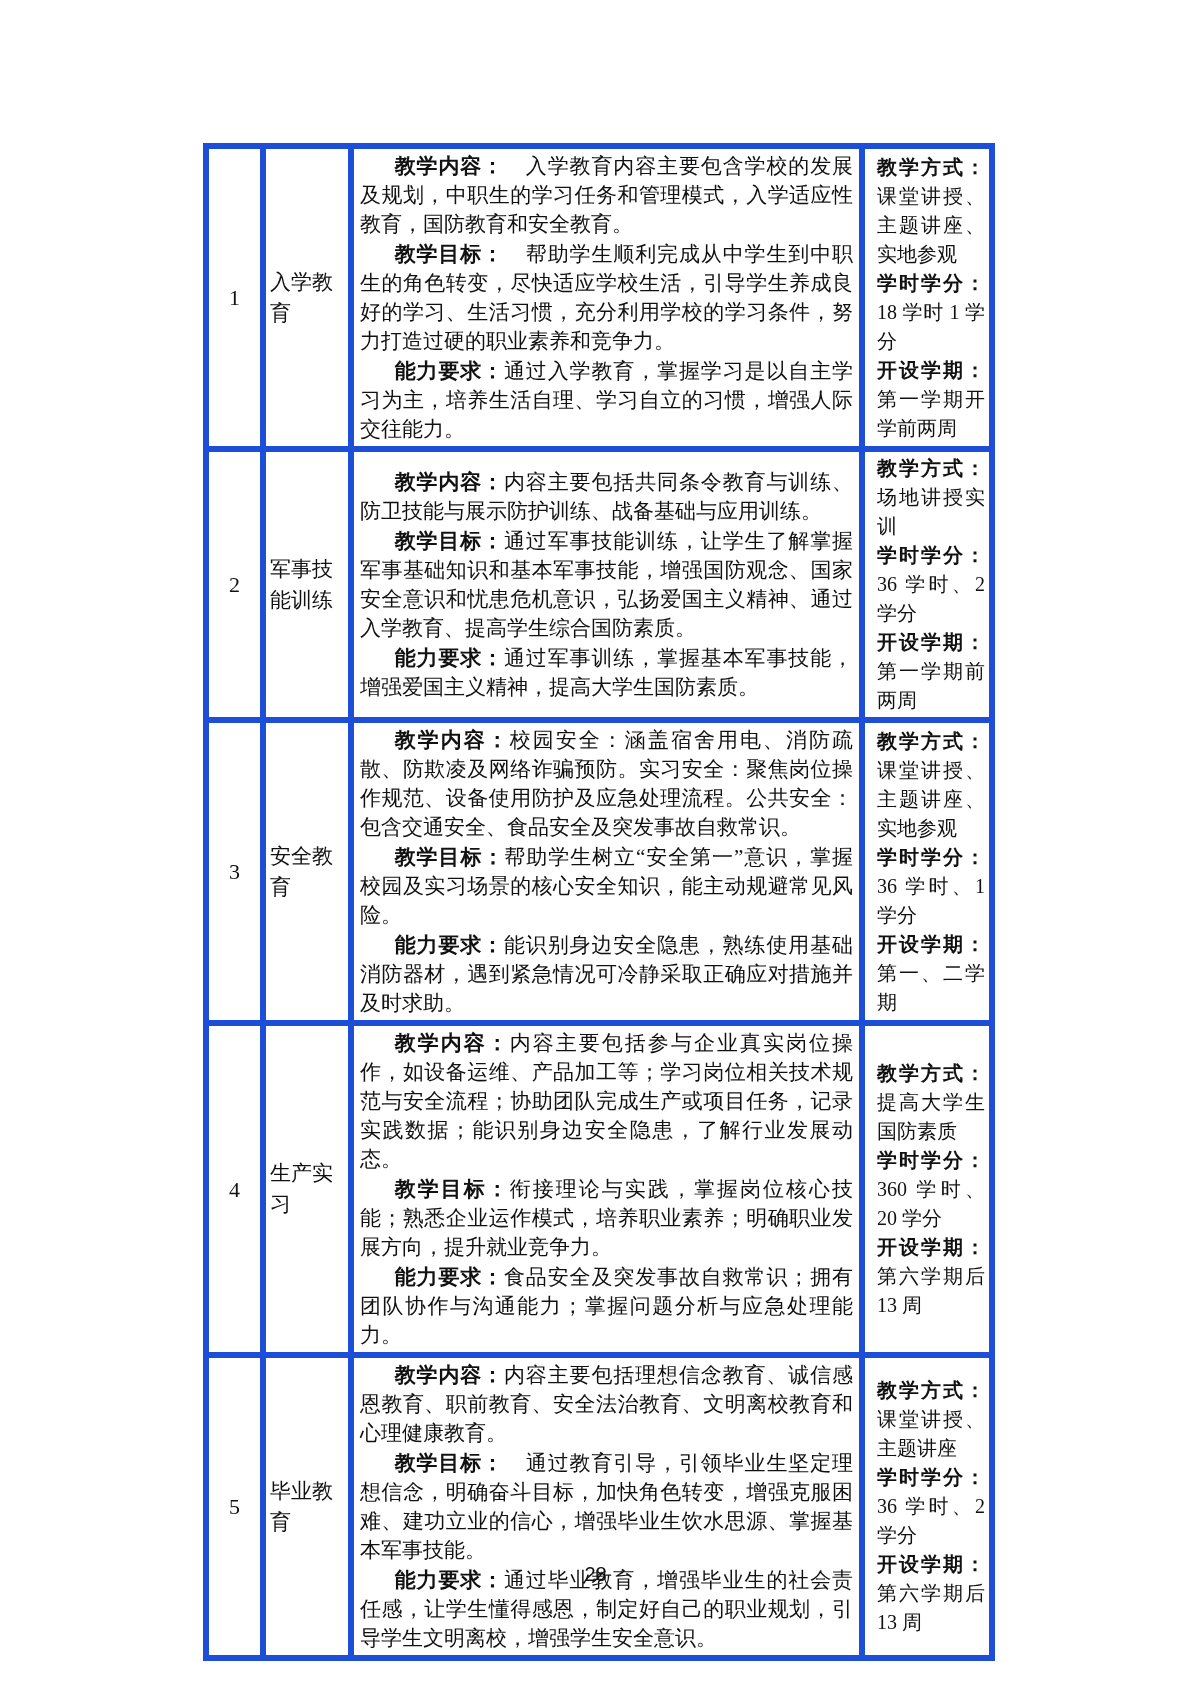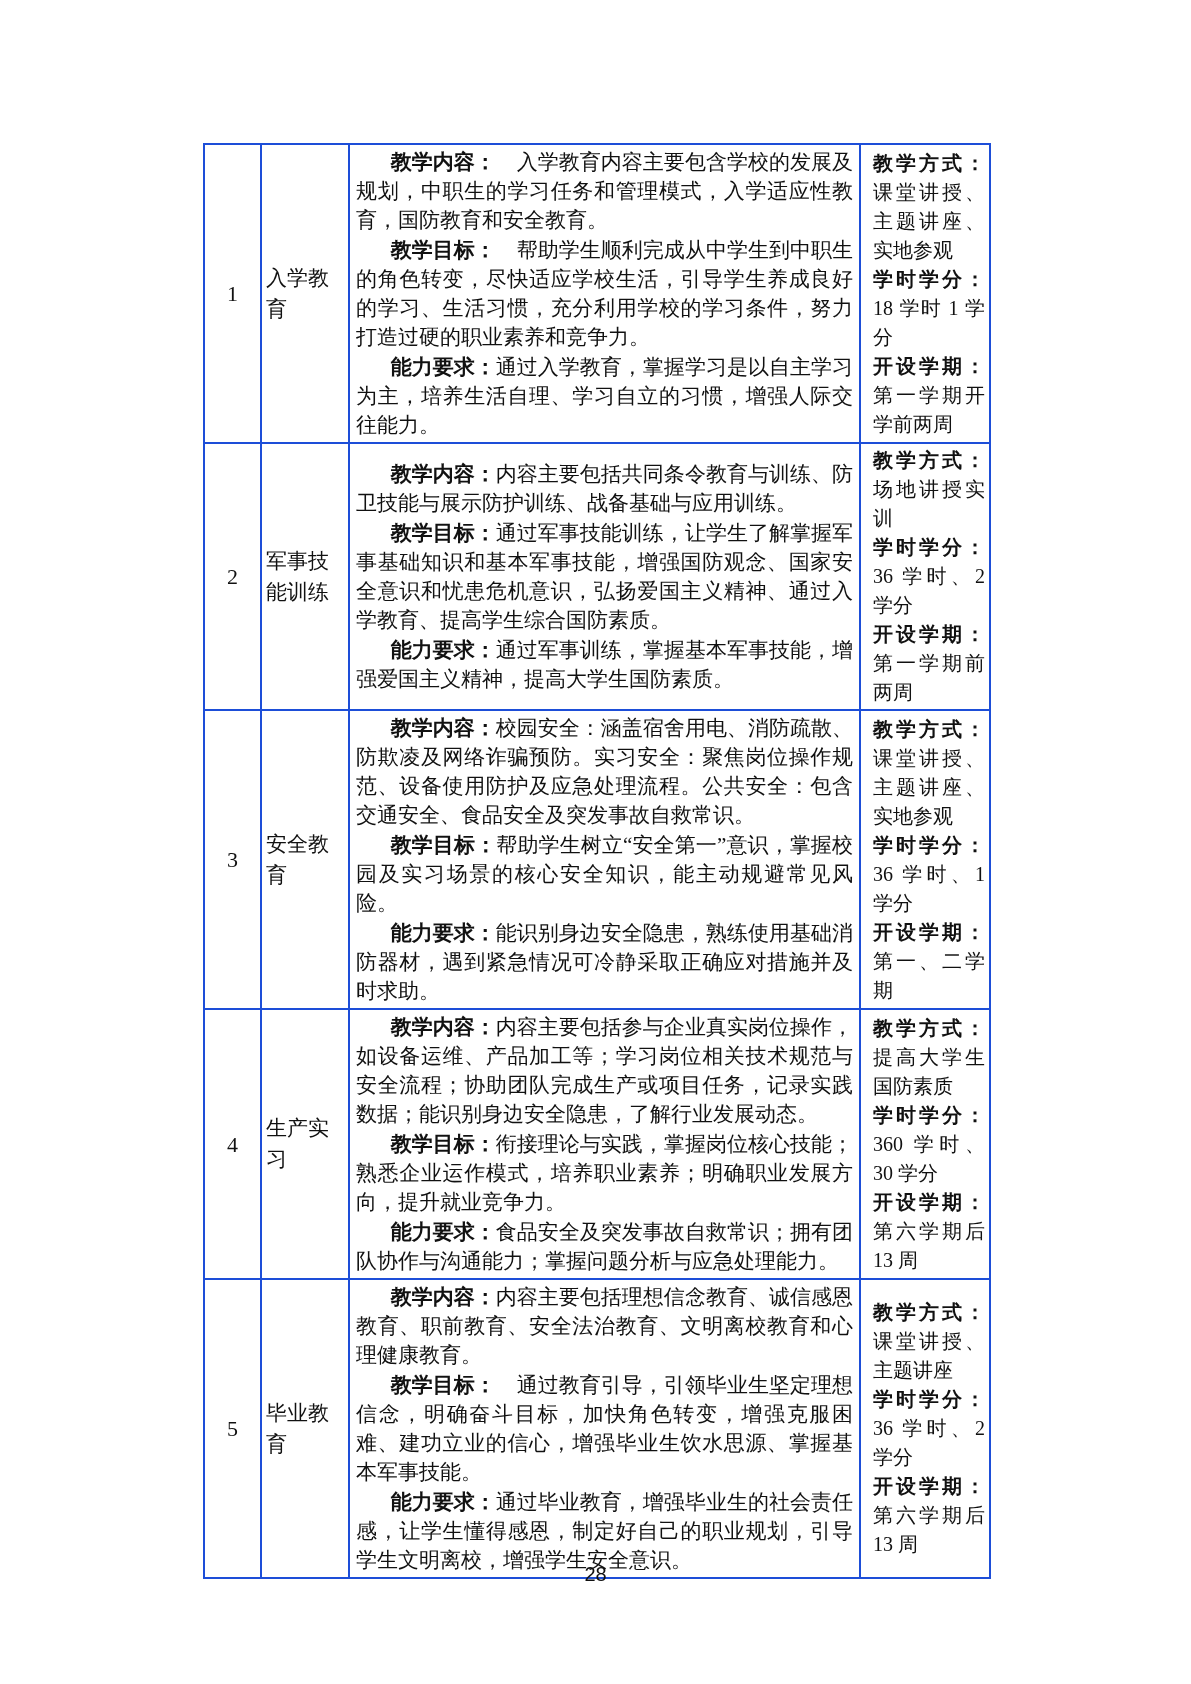--- a/index.html
+++ b/index.html
@@ -16,21 +16,21 @@
   }
   .doc-table {
     position: absolute;
     left: 203px;
     top: 143px;
     width: 786px;
     border-collapse: collapse;
     table-layout: fixed;
   }
   .doc-table td {
-    border: 2px solid #1d4ed8;
+    border: 6px solid #1d4ed8;
     vertical-align: middle;
     box-sizing: border-box;
     margin-top: 22px;
   }
   td.c-num {
     text-align: center;
     font-size: 22px;
     line-height: 29px;
   }
   td.c-name {
@@ -139,21 +139,21 @@
       <td class="c-num">4</td>
       <td class="c-name">生产实
 习</td>
       <td class="c-body">
         <p class="para"><b class="lbl">教学内容：</b><span>内容主要包括参与企业真实岗位操作，如设备运维、产品加工等；学习岗位相关技术规范与安全流程；协助团队完成生产或项目任务，记录实践数据；能识别身边安全隐患，了解行业发展动态。</span></p>
         <p class="para"><b class="lbl">教学目标：</b><span>衔接理论与实践，掌握岗位核心技能；熟悉企业运作模式，培养职业素养；明确职业发展方向，提升就业竞争力。</span></p>
         <p class="para"><b class="lbl">能力要求：</b><span>食品安全及突发事故自救常识；拥有团队协作与沟通能力；掌握问题分析与应急处理能力。</span></p>
       </td>
       <td class="c-info">
         <p class="ipara"><b class="lbl">教学方式：</b><span>提高大学生国防素质</span></p>
-        <p class="ipara"><b class="lbl">学时学分：</b><span>360 学时、30 学分</span></p>
+        <p class="ipara"><b class="lbl">学时学分：</b><span>360 学时、20 学分</span></p>
         <p class="ipara"><b class="lbl">开设学期：</b><span>第六学期后 13 周</span></p>
       </td>
     </tr>
 
     <tr style="height:290px">
       <td class="c-num">5</td>
       <td class="c-name">毕业教
 育</td>
       <td class="c-body">
         <p class="para"><b class="lbl">教学内容：</b><span>内容主要包括理想信念教育、诚信感恩教育、职前教育、安全法治教育、文明离校教育和心理健康教育。</span></p>

